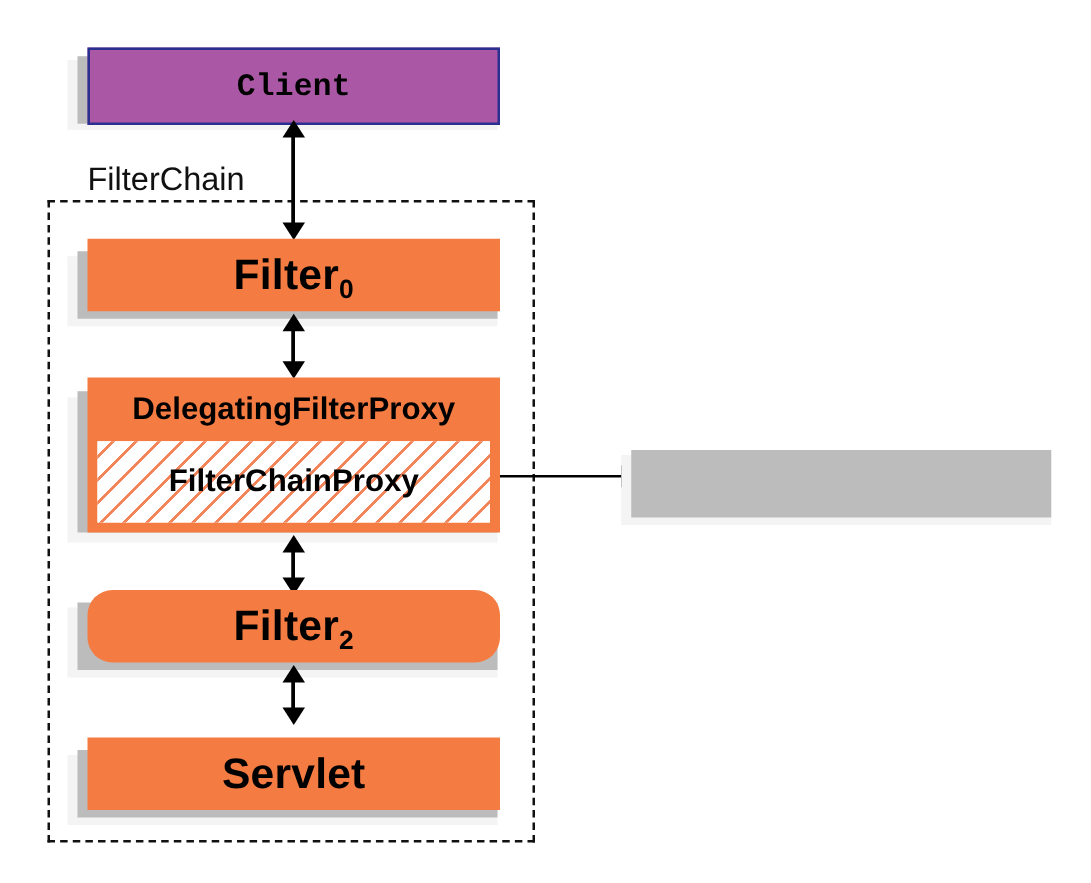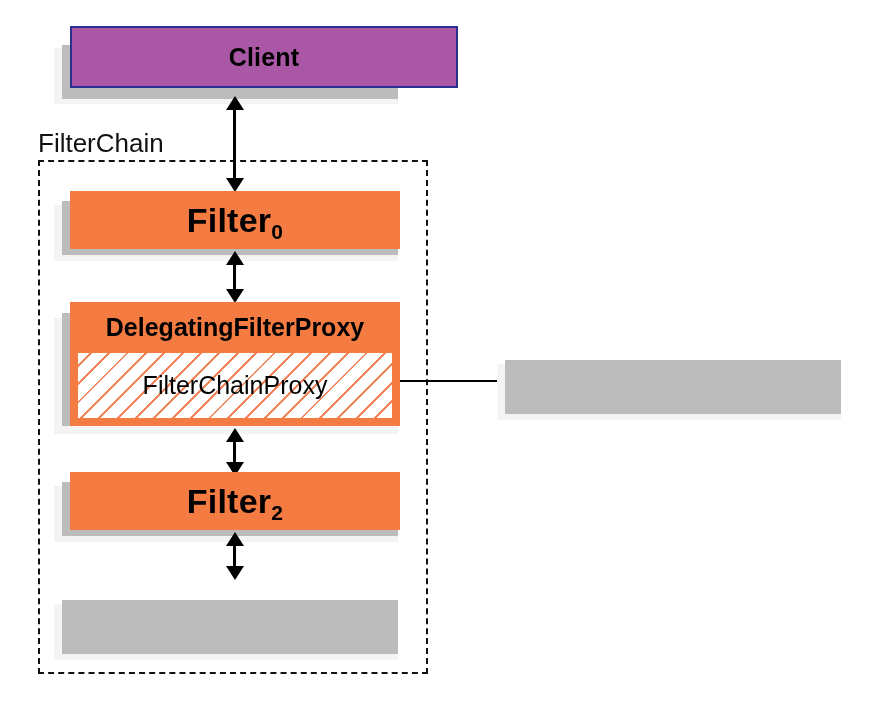--- a/index.html
+++ b/index.html
@@ -87,38 +87,39 @@
     background-image: repeating-linear-gradient(
         -45deg,
         #ffffff 0px,
         #ffffff 11px,
         #f2855a 11px,
         #f2855a 13px
     );
     display: flex;
     align-items: center;
     justify-content: center;
-    font-weight: normal;
+    font-weight: bold;
     font-size: 25px;
     color: #000;
   }
 
   
   .dashed-box {
     position: absolute;
     box-sizing: border-box;
     border: 2px dashed #111111;
     background: transparent;
   }
   .chain-label {
     position: absolute;
     font-size: 26px;
     font-weight: normal;
     color: #111111;
     white-space: nowrap;
+    margin-left: 32px;
   }
 
   
   .vline {
     position: absolute;
     width: 3px;
     background: #000000;
   }
   .hline {
     position: absolute;
@@ -154,21 +155,21 @@
     font-weight: bold;
   }
 </style>
 </head>
 <body>
 
 <div id="canvas">
 
   <div class="shadow-far" style="left:54px; top:48px; width:344px; height:56px;"></div>
   <div class="shadow-near" style="left:62px; top:45px; width:336px; height:54px;"></div>
-  <div class="node client" style="left:70px; top:26px; width:388px; height:62px;">
+  <div class="node client" style="left:70px; top:38px; width:330px; height:62px;font-family:Liberation Mono, monospace;">
     <span>Client</span>
   </div>
 
   <div class="chain-label" style="left:38px; top:128px;">FilterChain</div>
   <div class="dashed-box" style="left:38px; top:160px; width:390px; height:514px;"></div>
 
   <div class="vline" style="left:233px; top:100px; height:88px;"></div>
   <div class="arrow-up" style="left:226px; top:96px;"></div>
   <div class="arrow-down" style="left:226px; top:178px;"></div>
 
@@ -196,24 +197,27 @@
 
   <div class="shadow-far" style="left:497px; top:364px; width:344px; height:56px;"></div>
   <div class="shadow-near" style="left:505px; top:360px; width:336px; height:54px;"></div>
 
   <div class="vline" style="left:233px; top:432px; height:40px;"></div>
   <div class="arrow-up" style="left:226px; top:428px;"></div>
   <div class="arrow-down" style="left:226px; top:462px;"></div>
 
   <div class="shadow-far" style="left:54px; top:486px; width:344px; height:56px;"></div>
   <div class="shadow-near" style="left:62px; top:482px; width:336px; height:54px;"></div>
-  <div class="node orange" style="left:70px; top:472px; width:330px; height:58px;">
+  <div class="node orange" style="left:70px; top:472px; width:330px; height:58px;border-radius:20px;">
     <span><span>Filter</span><sub>2</sub></span>
   </div>
 
   <div class="vline" style="left:233px; top:536px; height:40px;"></div>
   <div class="arrow-up" style="left:226px; top:532px;"></div>
   <div class="arrow-down" style="left:226px; top:566px;"></div>
 
   <div class="shadow-far" style="left:54px; top:604px; width:344px; height:56px;"></div>
   <div class="shadow-near" style="left:62px; top:600px; width:336px; height:54px;"></div>
+  <div class="node orange" style="left:70px; top:590px; width:330px; height:58px;">
+    <span>Servlet</span>
+  </div>
 
 </div>
 
 </body></html>

